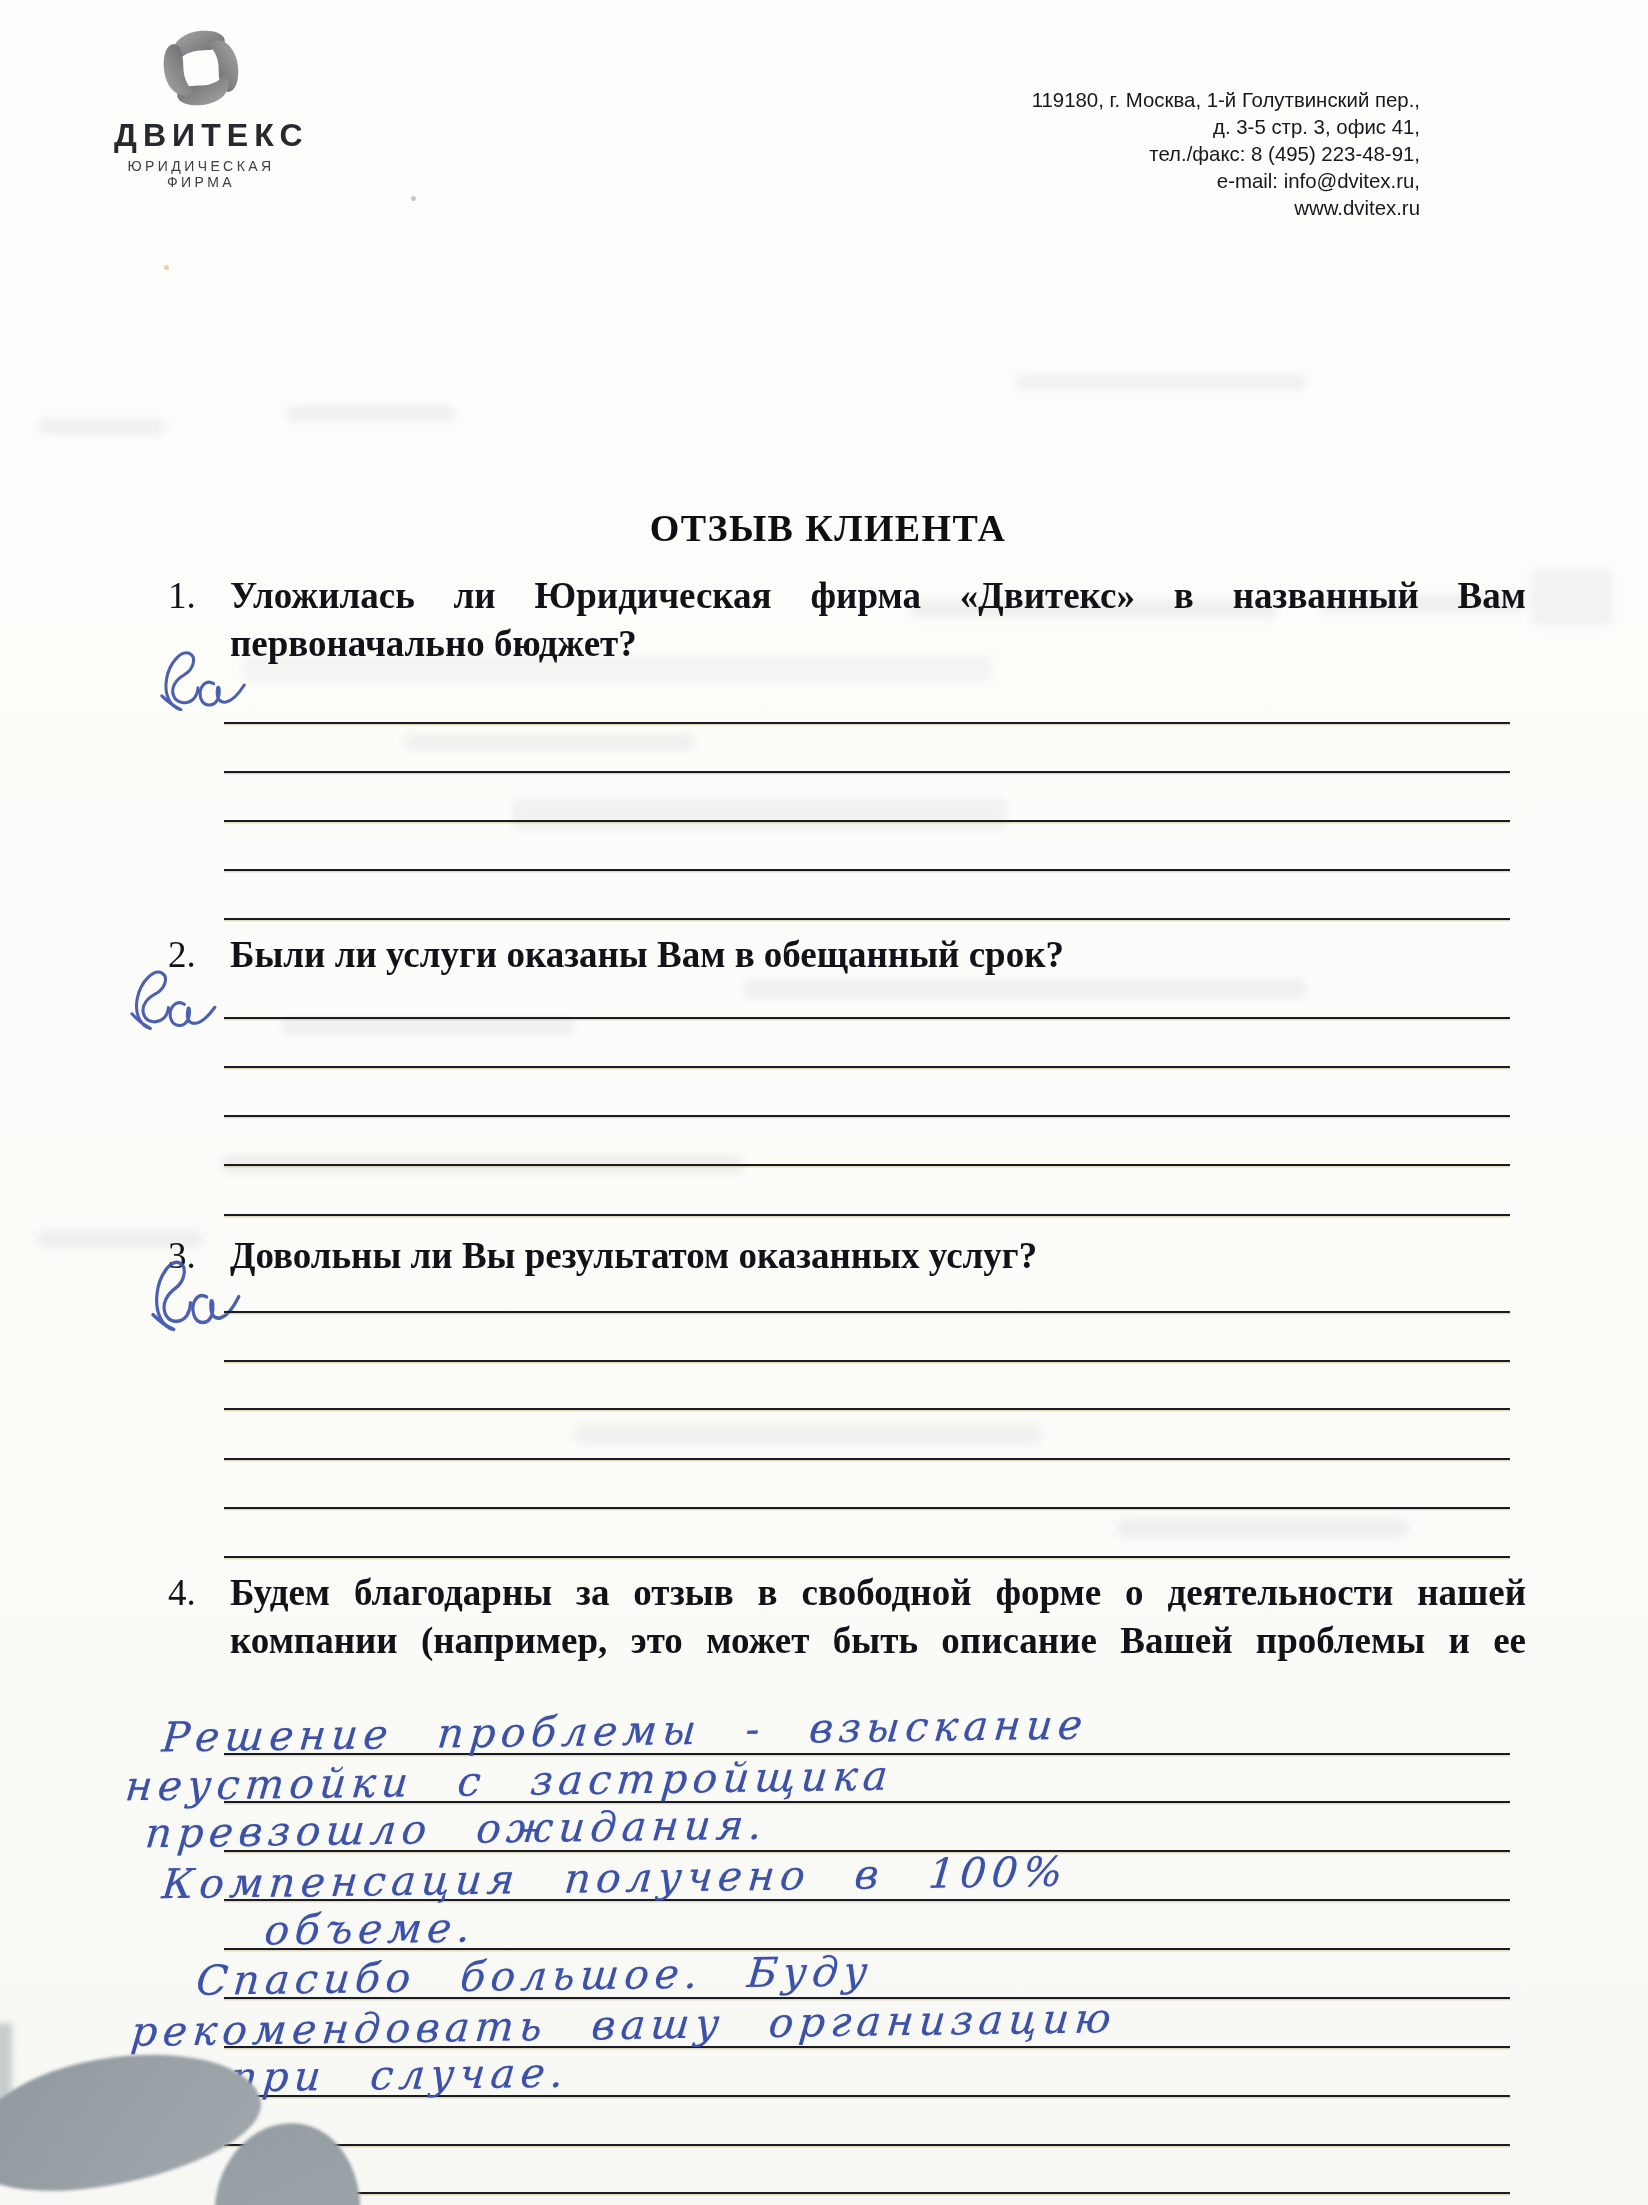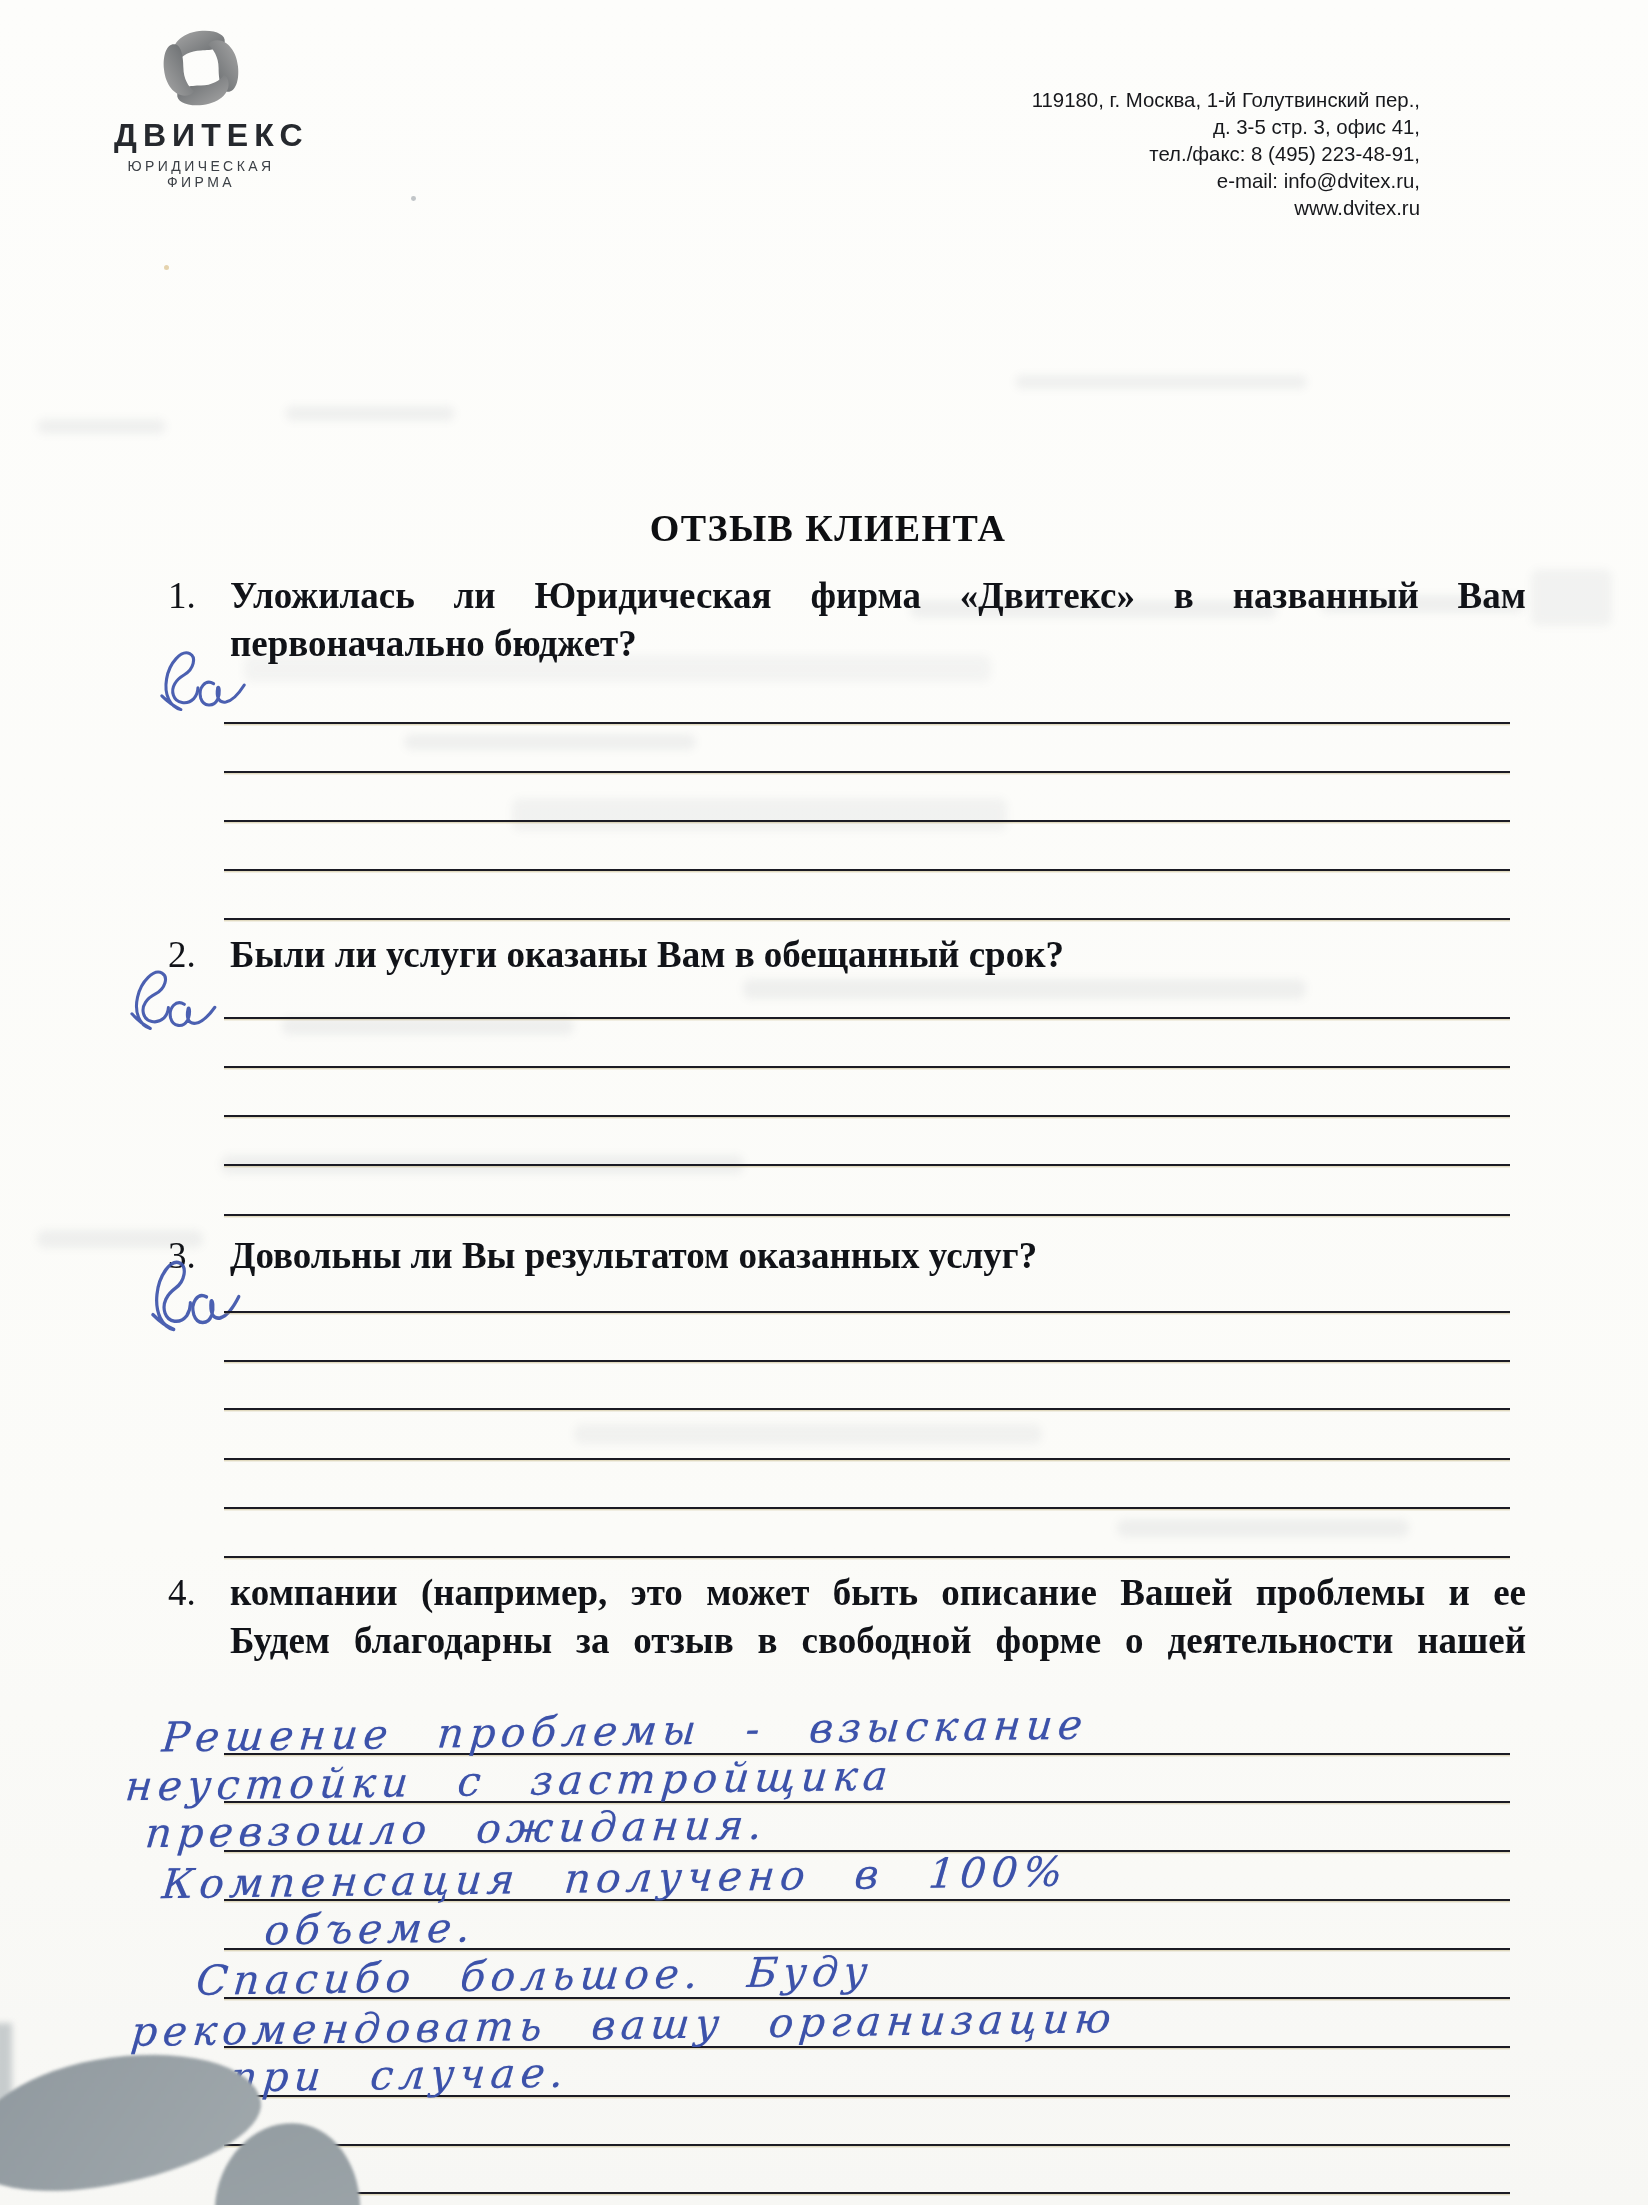--- a/index.html
+++ b/index.html
@@ -172,22 +172,22 @@
   <div class="rule" style="top:1311px;"></div>
   <div class="rule" style="top:1360px;"></div>
   <div class="rule" style="top:1408px;"></div>
   <div class="rule" style="top:1458px;"></div>
   <div class="rule" style="top:1507px;"></div>
   <div class="rule" style="top:1556px;"></div>
 
   <section class="q q4">
     <span class="qnum">4.</span>
     <div class="qtext">
+      <div class="jline">Будем благодарны за отзыв в свободной форме о деятельности нашей</div>
       <div class="jline">компании (например, это может быть описание Вашей проблемы и ее</div>
-      <div class="jline">Будем благодарны за отзыв в свободной форме о деятельности нашей</div>
     </div>
   </section>
   <div class="rule" style="top:1753px;"></div>
   <div class="rule" style="top:1801px;"></div>
   <div class="rule" style="top:1850px;"></div>
   <div class="rule" style="top:1899px;"></div>
   <div class="rule" style="top:1948px;"></div>
   <div class="rule" style="top:1997px;"></div>
   <div class="rule" style="top:2046px;"></div>
   <div class="rule" style="top:2095px;"></div>

